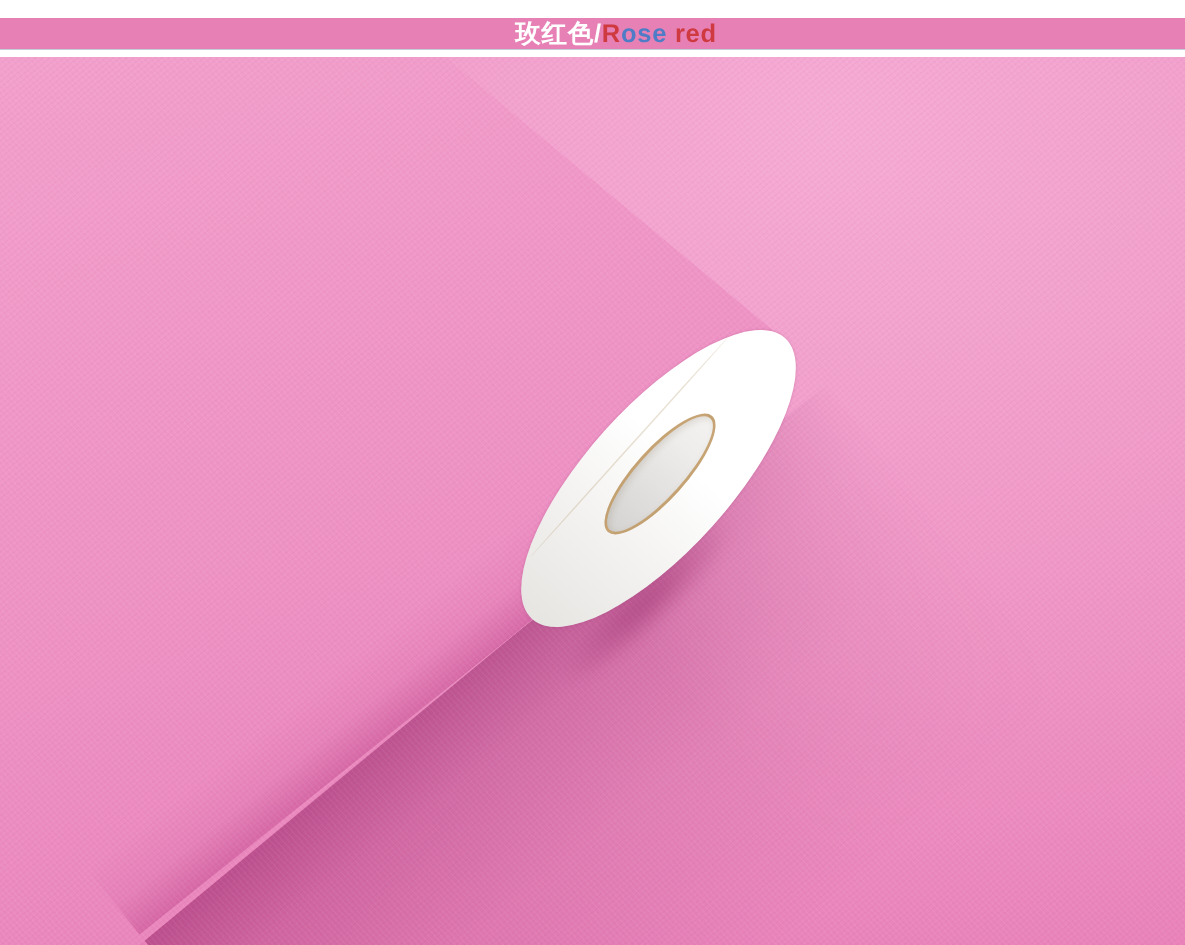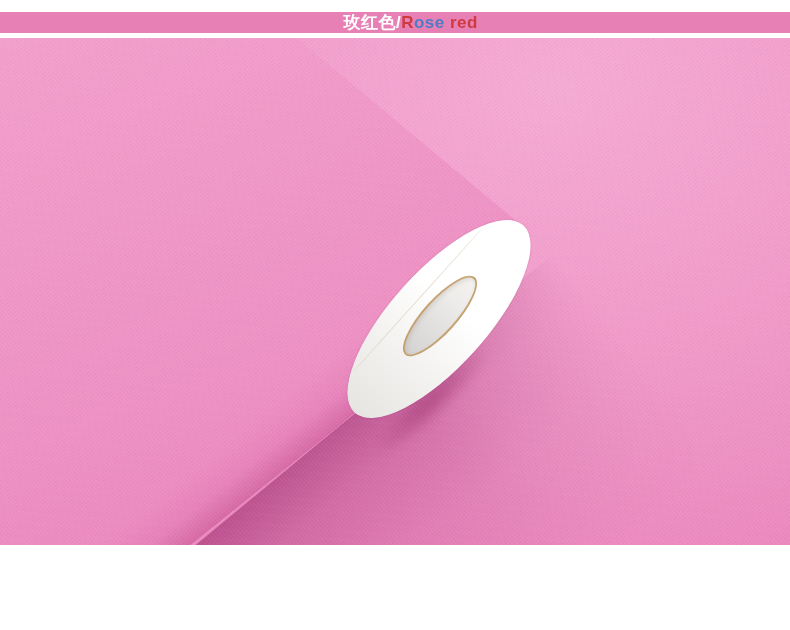--- a/index.html
+++ b/index.html
@@ -1,17 +1,17 @@
 <!DOCTYPE html>
 <html><head>
 <meta charset="utf-8">
 <style>
   html,body{margin:0;padding:0;background:#ffffff;}
   body{font-family:"Liberation Sans","DejaVu Sans",sans-serif;}
-  #stage{position:relative;width:790px;height:545px;background:#14b8a6;overflow:hidden;}
+  #stage{position:relative;width:790px;height:630px;background:#14b8a6;overflow:hidden;}
 
   
   .top-margin{position:absolute;left:0;top:0;width:790px;height:12px;background:#ffffff;}
   .label-bar{position:absolute;left:0;top:12px;width:790px;height:21px;
              display:flex;align-items:center;justify-content:center;}
   .label-text{font-size:17px;line-height:21px;font-weight:bold;letter-spacing:.5px;white-space:pre;}
   .label-zh{color:#ffffff;}
   .label-sep{color:#ffffff;font-weight:bold;}
   .bar-gap{position:absolute;left:0;top:33px;width:790px;height:5px;background:#ffffff;}
 

